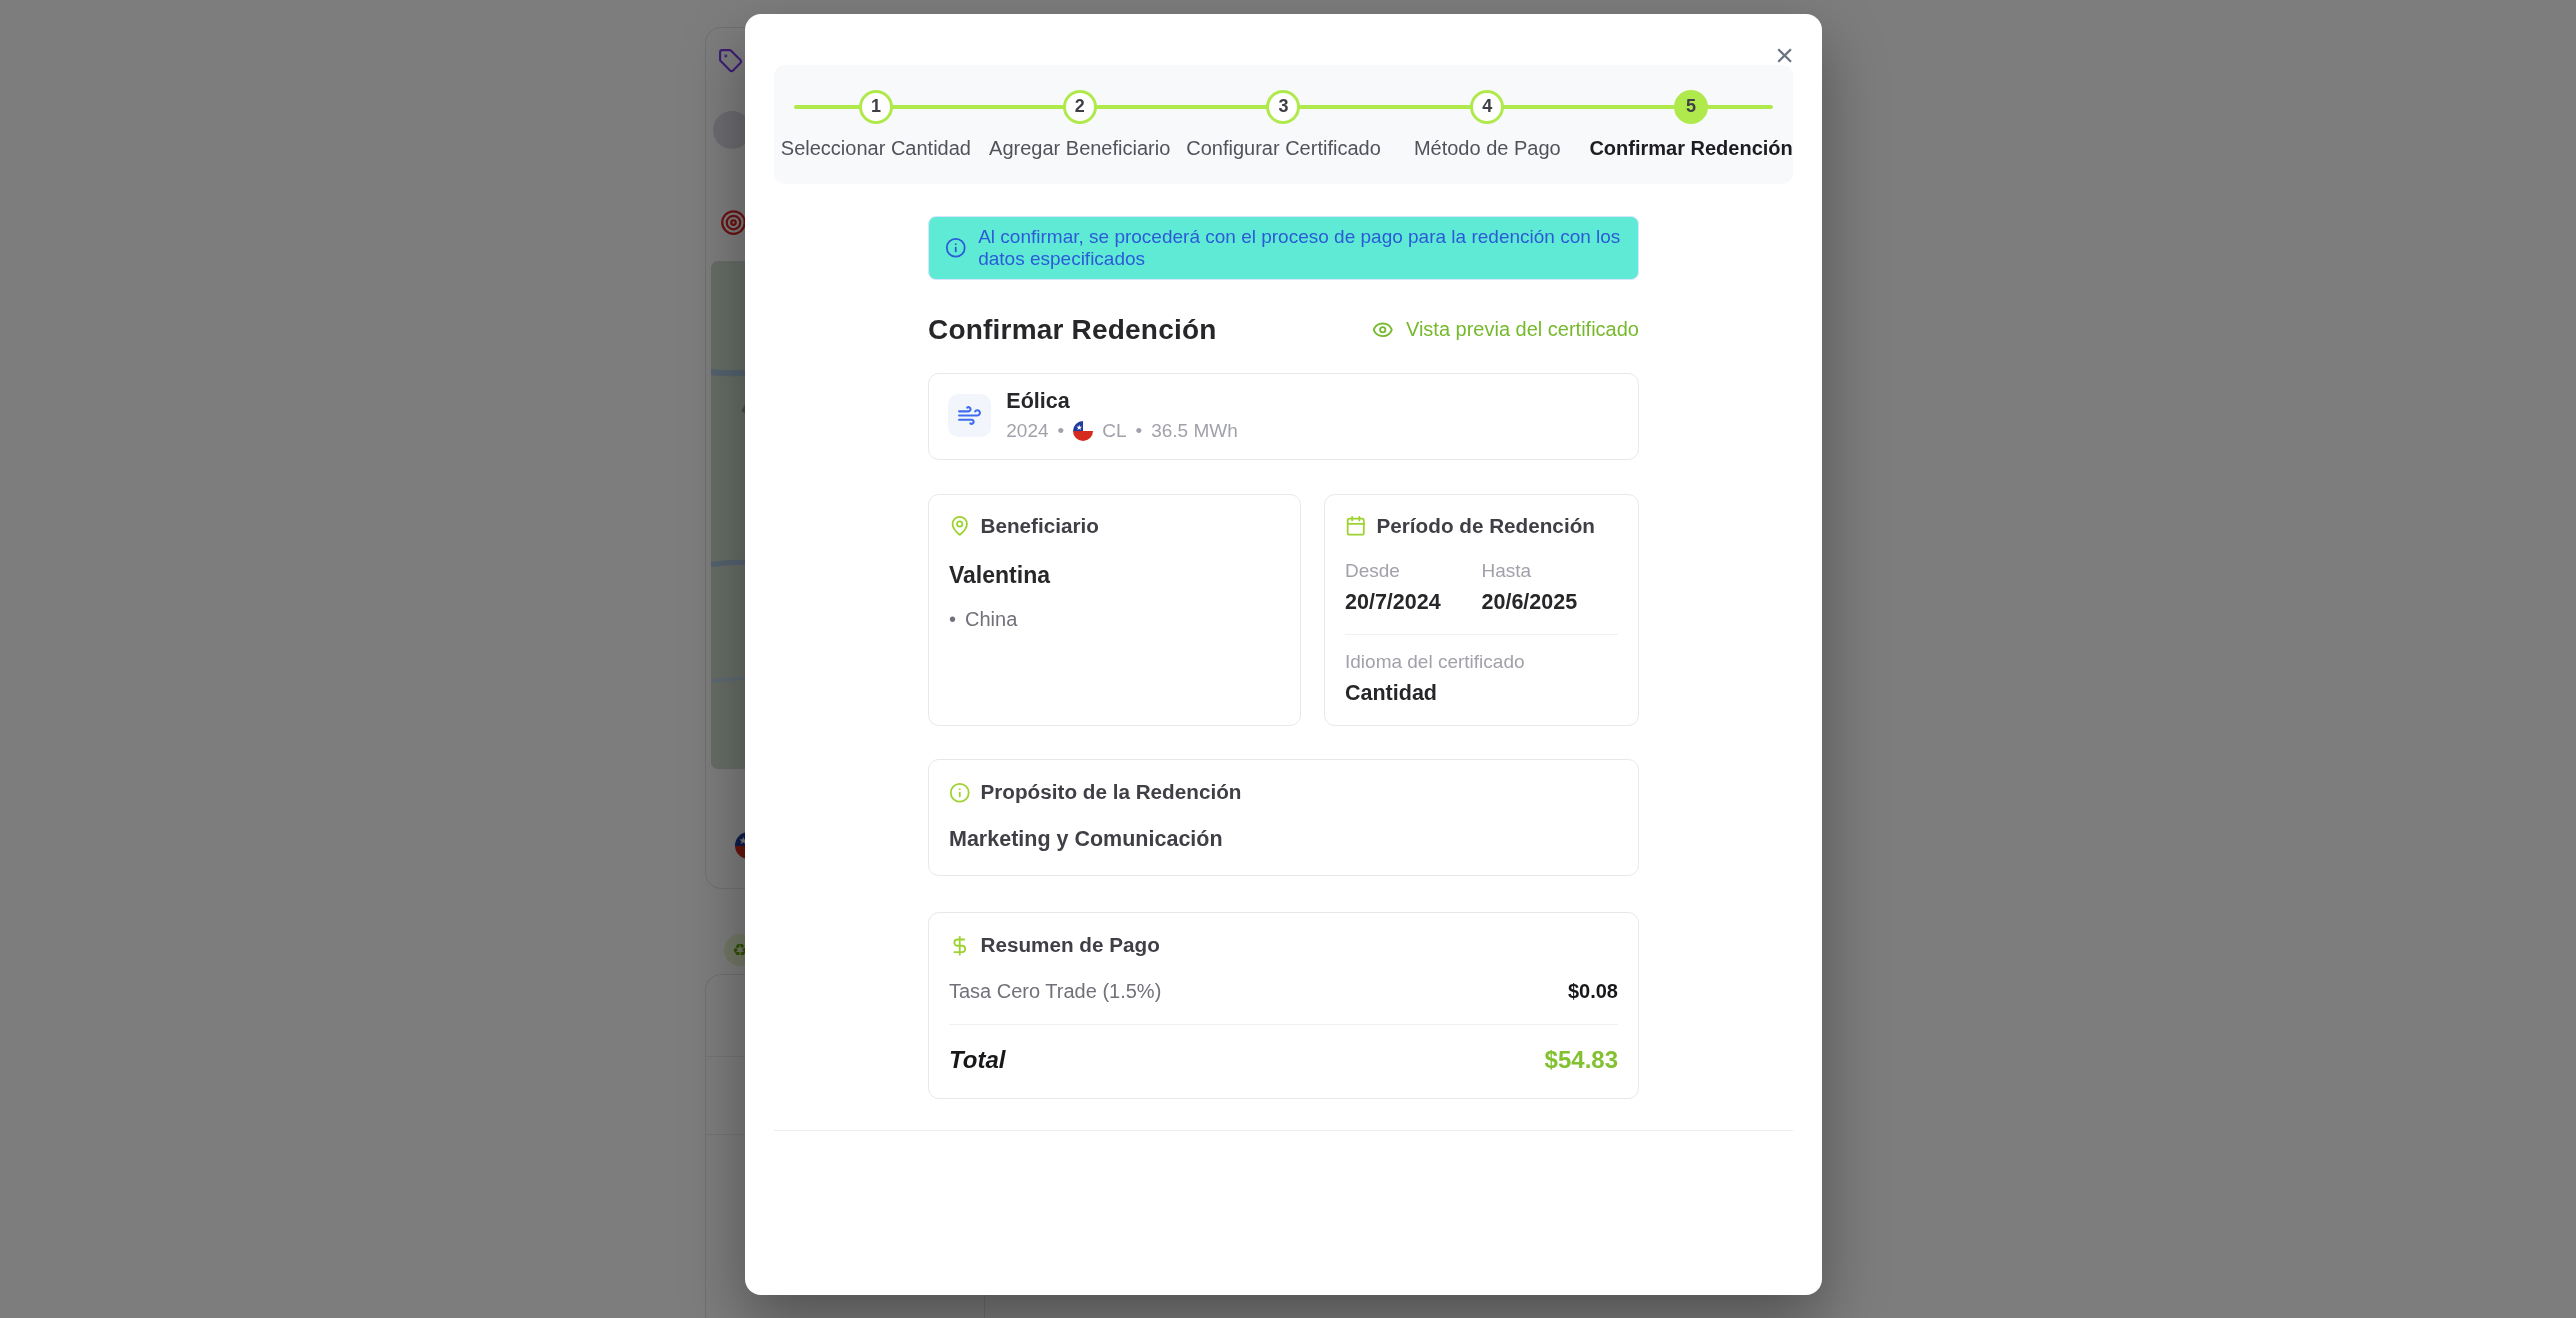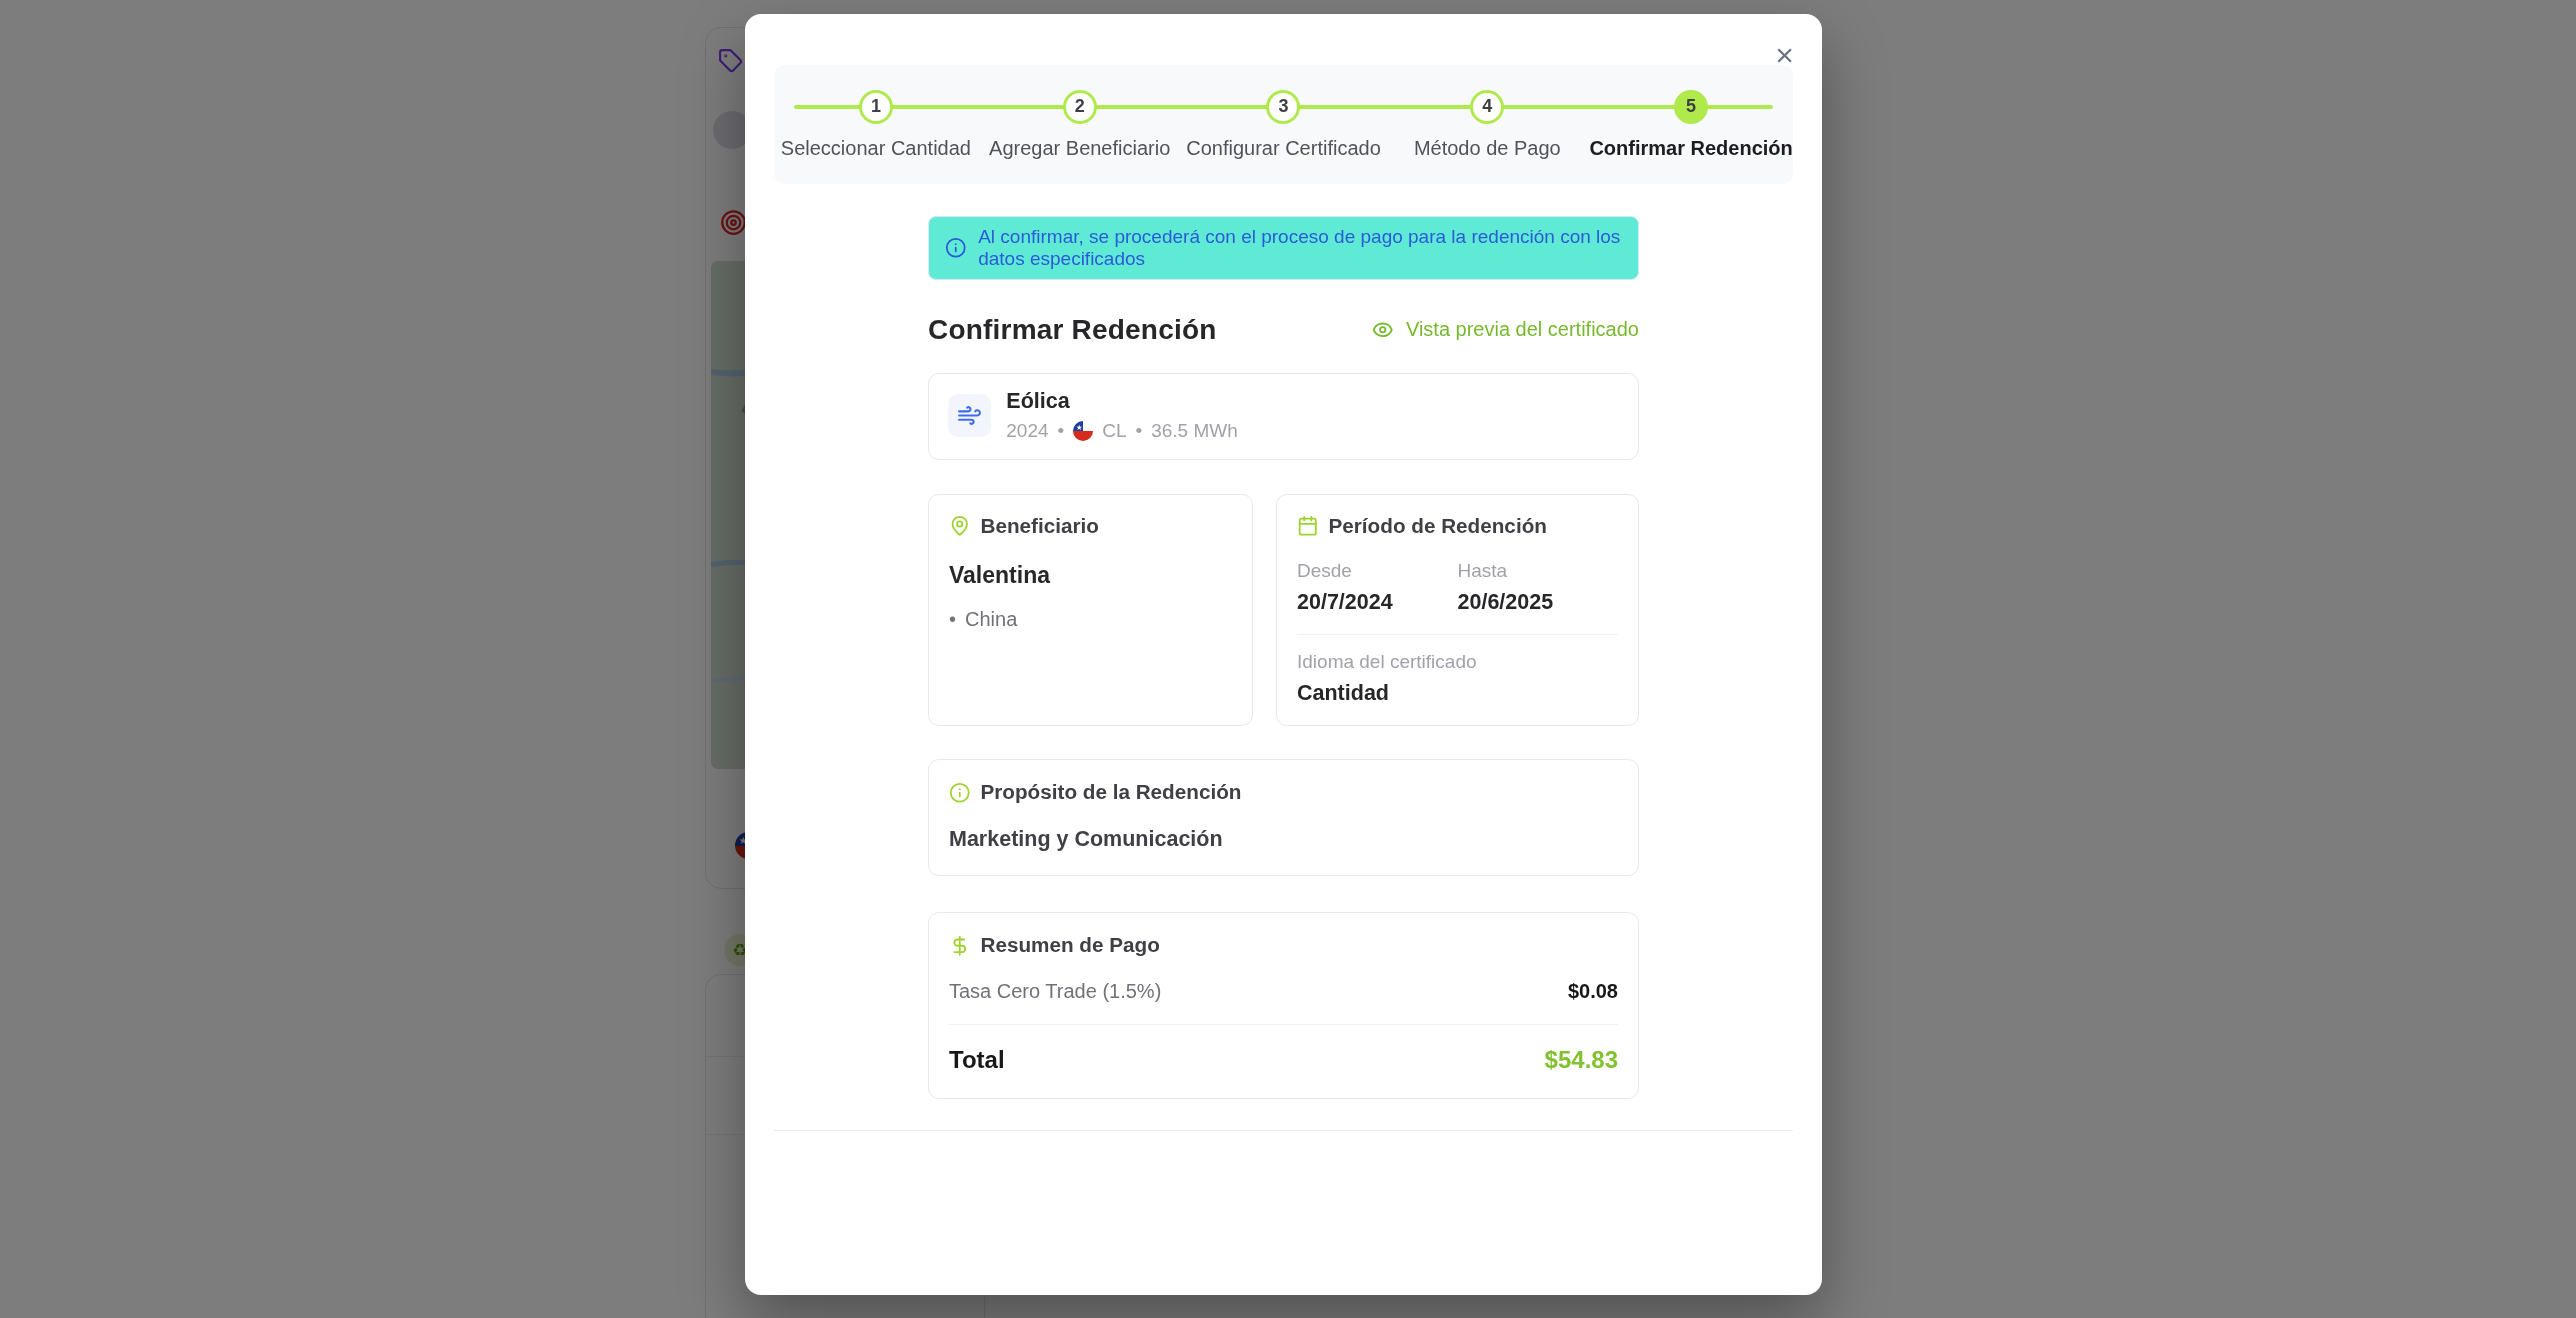--- a/index.html
+++ b/index.html
@@ -104,40 +104,40 @@
   .irec-item { display: flex; align-items: center; gap: 15.3px; padding: 15.3px 19px 17px; }
   .irec-badge {
     width: 43px; height: 43px; border-radius: 10px; background: #f2f5fc;
     display: flex; align-items: center; justify-content: center; color: #3f6df0; flex: none;
   }
   .irec-name { font-size: 21.5px; font-weight: 700; color: #27272a; }
   .irec-meta { margin-top: 6.3px; font-size: 19px; color: #a1a1aa; display: flex; align-items: center; gap: 9px; }
 
   .two-col { margin-top: 34px; display: flex; gap: 23px; align-items: stretch; }
   .two-col .card { padding: 19px 20px; }
-  .ben-card { width: 325px; flex: none; }
+  .ben-card { width: 373px; flex: none; }
   .period-card { flex: 1; }
   .ben-name { margin-top: 24px; font-size: 23px; font-weight: 700; color: #27272a; }
   .ben-country { margin-top: 19px; font-size: 20px; color: #71717a; display: flex; gap: 9px; align-items: center; }
 
   .period-grid { margin-top: 21.5px; display: grid; grid-template-columns: 1fr 1fr; }
   .field-label { font-size: 19px; color: #a1a1aa; }
   .field-value { margin-top: 8px; font-size: 21.5px; font-weight: 700; color: #27272a; }
   .period-div { margin: 19px 0 16px; border-top: 1.8px solid #f1f1f4; }
 
   .purpose-card { margin-top: 33px; padding: 20.7px 20px 23px; }
   .purpose-value { margin-top: 22.4px; font-size: 21.5px; font-weight: 650; color: #3f3f46; }
 
   .payment-card { margin-top: 36px; padding: 20.7px 20px 24px; }
   .pay-row { display: flex; justify-content: space-between; align-items: center; margin-top: 22.4px; }
   .pay-label { font-size: 20px; color: #71717a; }
   .pay-value { font-size: 20px; font-weight: 700; color: #18181b; }
   .pay-div { margin: 21.5px 0 0; border-top: 1.8px solid #f1f1f4; }
   .total-row { display: flex; justify-content: space-between; align-items: center; margin-top: 20.7px; }
-  .total-label { font-size: 24px; font-weight: 700; color: #18181b; }
+  .total-label { font-size: 24px; font-weight: 700; color: #18181b; font-style: italic; }
   .total-value { font-size: 24px; font-weight: 700; color: #82c130; }
 
   .footer-line { margin: 31px 29px 0; border-top: 1.8px solid #ececf0; }
   .actions { margin-top: 27px; display: flex; justify-content: center; gap: 47px; }
   .btn { border: none; border-radius: 8px; height: 40px; font-size: 20px; font-family: inherit; cursor: pointer; }
   .btn-back { width: 251px; background: #f4f4f5; color: #3f3f46; }
   .btn-confirm { width: 257px; background: #b6ef55; color: #303a1c; font-weight: 650; }
 </style>
 </head>
 <body>

